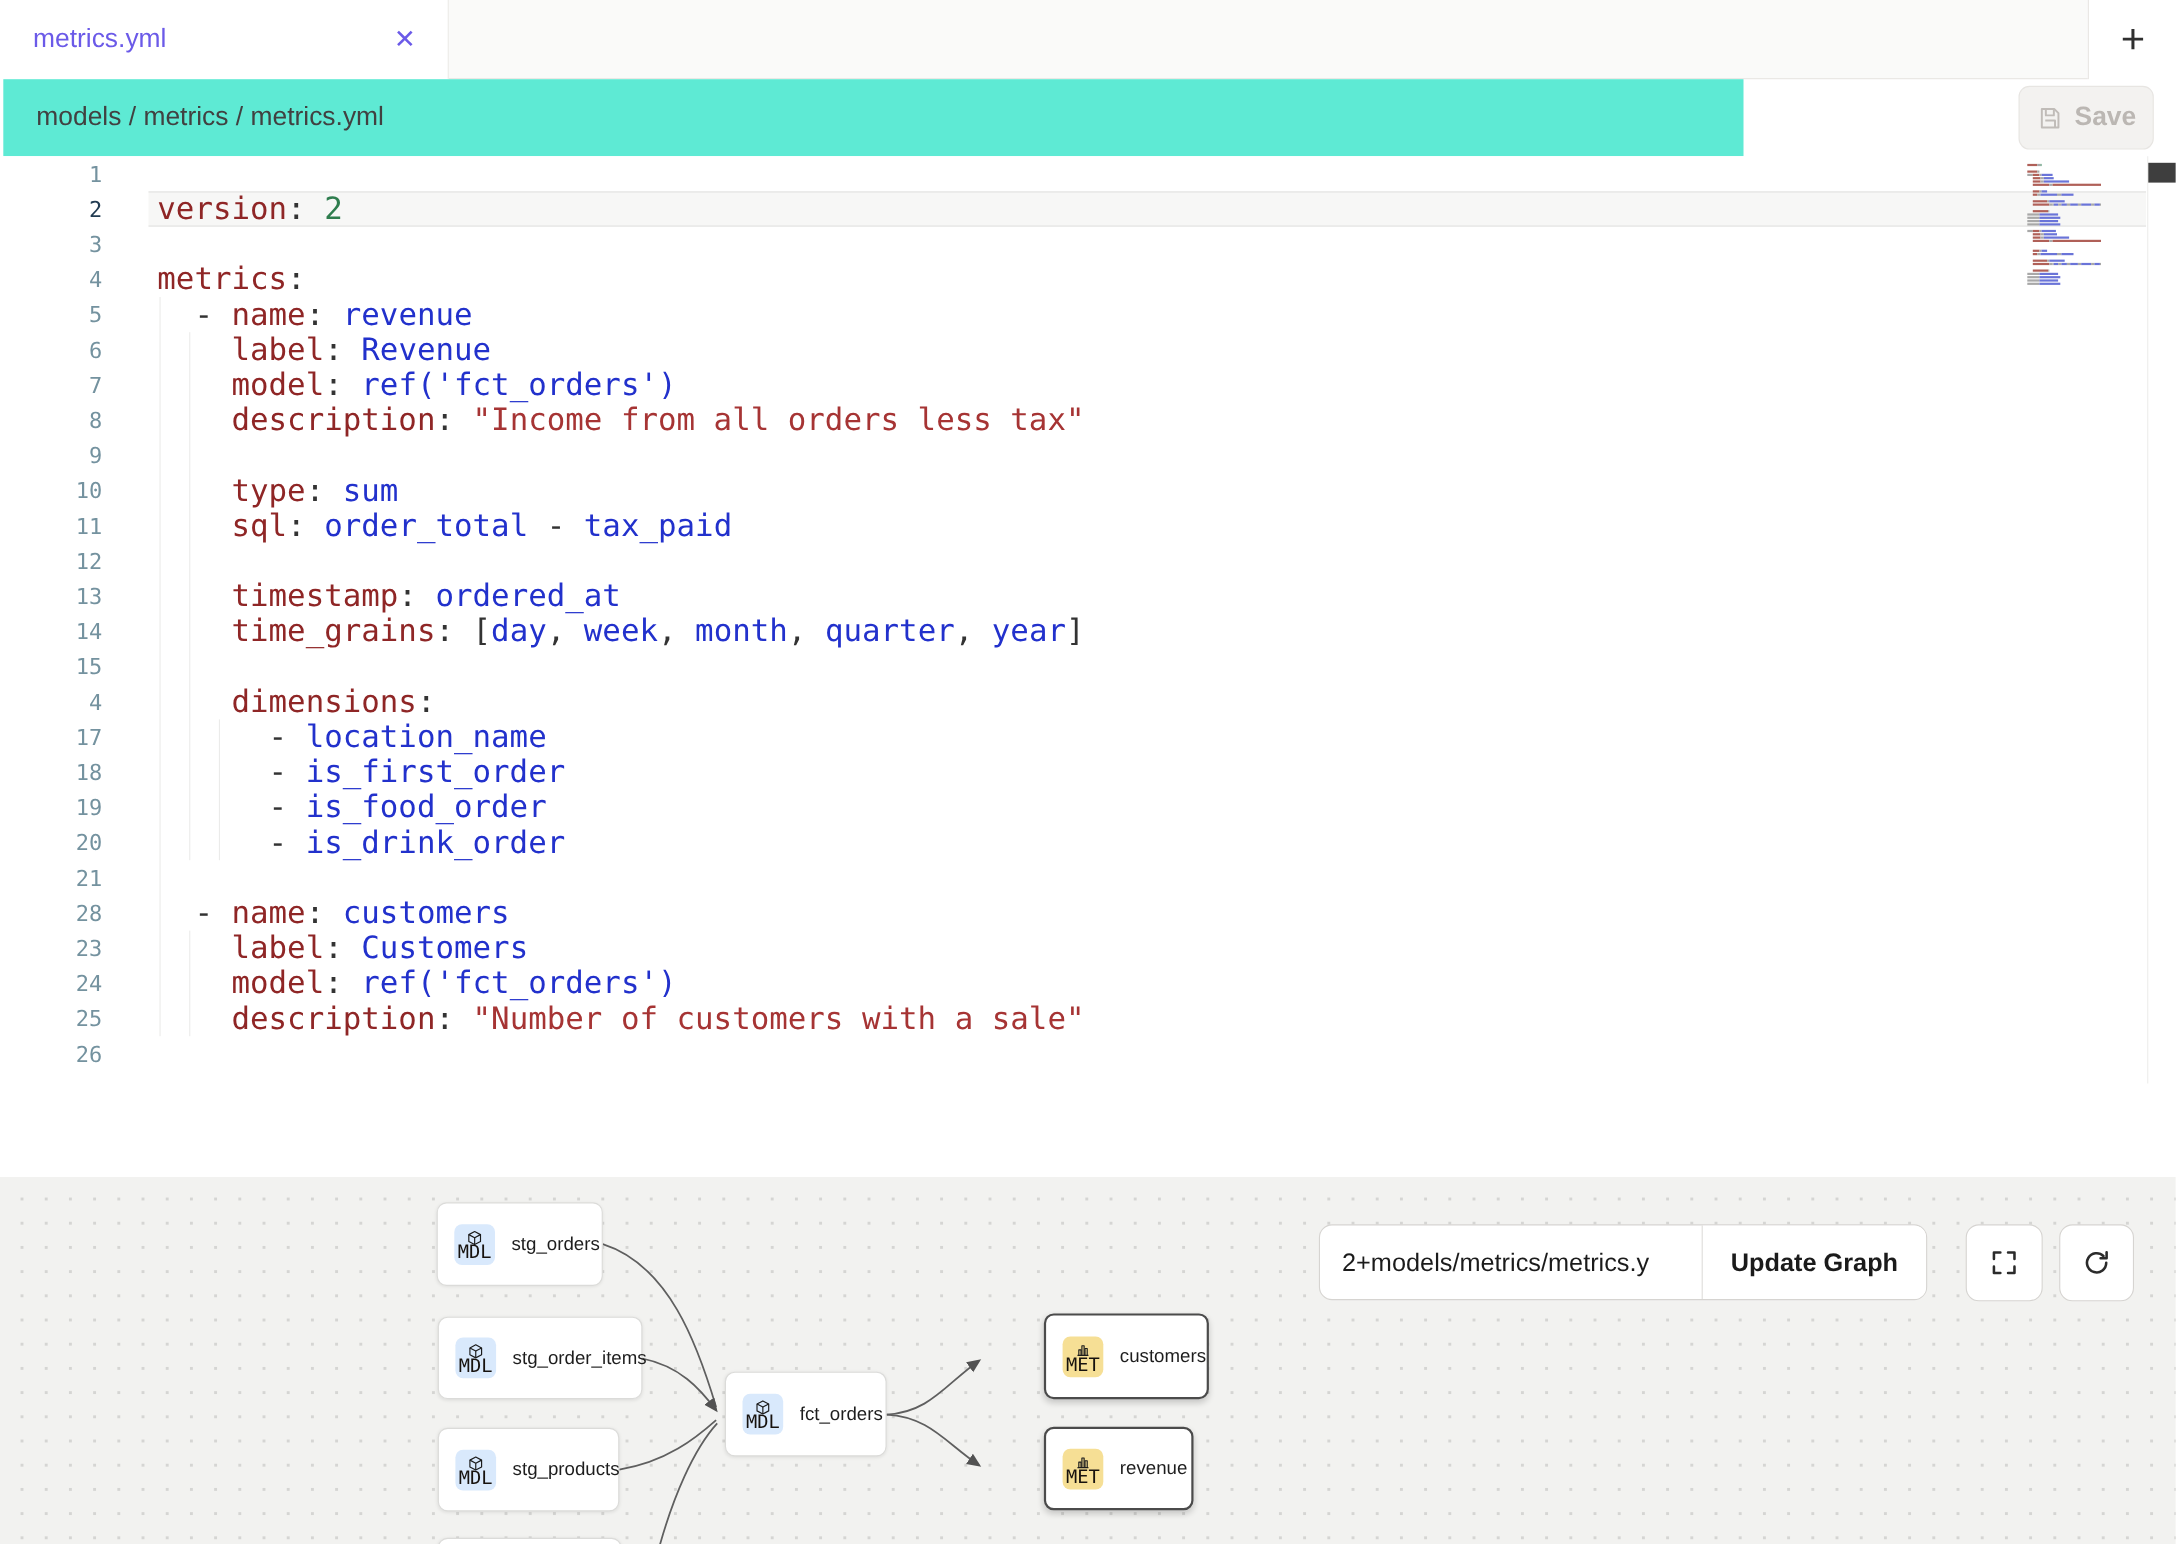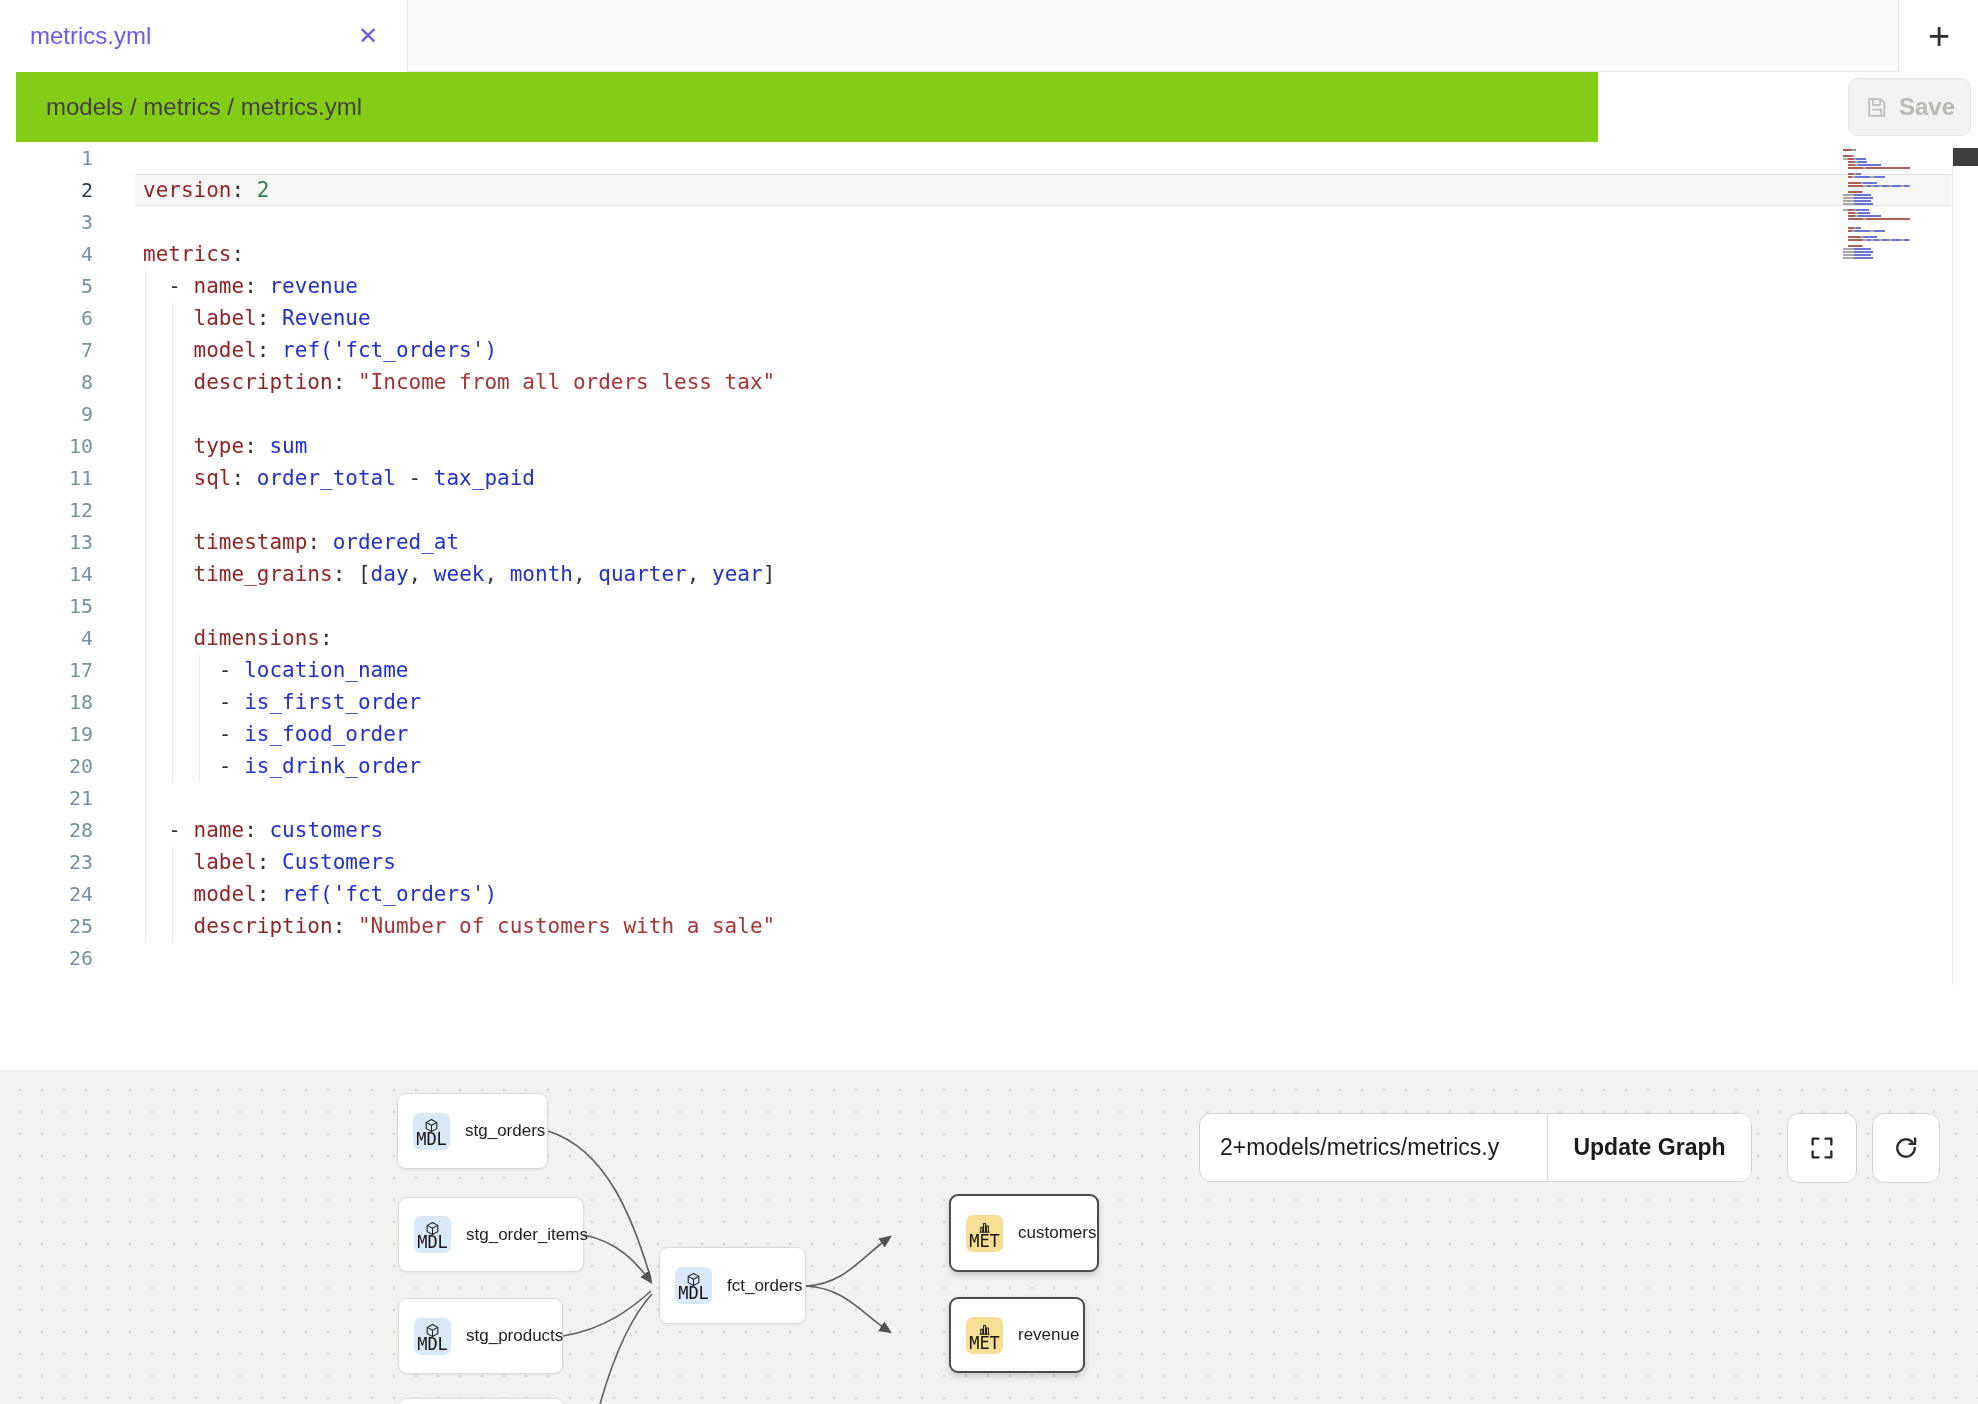--- a/index.html
+++ b/index.html
@@ -9,33 +9,33 @@
   
   #tabstrip { position:absolute; left:0; top:0; width:1978px; height:72px; }
   #tab-rest { position:absolute; left:408px; top:0; width:1490px; height:72px; background:#fafaf9; border-bottom:1px solid #e8e6e3; }
   #active-tab { position:absolute; left:0; top:0; width:408px; height:72px; background:#fff; border-right:1px solid #eceae7; display:flex; align-items:center; }
   #active-tab .title { margin-left:30px; font-size:24px; font-weight:500; color:#6b5ae8; }
   #tab-close { position:absolute; left:352px; top:20px; width:32px; height:32px; display:flex; align-items:center; justify-content:center; color:#6b5ae8; font-size:24px; cursor:pointer; }
   #tab-divider { position:absolute; left:1898px; top:0; width:1px; height:72px; background:#e8e6e3; }
   #new-tab { position:absolute; left:1908px; top:8px; width:62px; height:56px; display:flex; align-items:center; justify-content:center; font-size:38px; font-weight:300; color:#2f2f2f; }
 
   
-  #crumbrow { position:absolute; left:16px; top:72px; width:1582px; height:70px; background:#84cc16; }
+  #crumbrow { position:absolute; left:3px; top:72px; width:1582px; height:70px; background:#5eead4; }
   #breadcrumb { position:absolute; left:30px; top:21px; font-size:24px; color:#414141; }
   #save-btn { position:absolute; left:1832px; top:6px; width:123px; height:58px; background:#f3f2f0; border:1px solid #e7e5e2; border-radius:10px; display:flex; align-items:center; justify-content:center; gap:10px; color:#bbb7b3; font-size:24px; font-weight:700; }
   #save-btn svg { width:25px; height:25px; stroke:#c0bcb8; }
 
   
   #editor { position:absolute; left:0; top:142px; width:1978px; height:843px; background:#fff; font-family:"DejaVu Sans Mono", monospace; }
   #activeline { position:absolute; left:135px; top:32px; width:1816px; height:32px; background:#f7f7f6; border-top:1px solid #e1e1e0; border-bottom:1px solid #e1e1e0; }
   #gutter { position:absolute; left:0; top:0; width:93px; }
   .gnum { height:32px; line-height:32px; text-align:right; font-size:20px; color:#74929f; }
   .gnum.active { color:#223c52; }
   #codelines { position:absolute; left:143px; top:0; }
-  .code-line { height:32px; line-height:32px; font-size:21px; white-space:pre; color:#333; }
+  .code-line { height:32px; line-height:32px; font-size:28px; white-space:pre; color:#333; }
   .seg-k { color:#8f2626; } .seg-v { color:#2231cc; } .seg-s { color:#a63434; } .seg-n { color:#2f7d4e; } .seg-p { color:#333333; }
   .iguide { position:absolute; width:1px; background:#ebebea; }
   
   #minimap { position:absolute; left:1843px; top:4px; width:105px; }
   .mm-row { height:2px; margin-bottom:1px; display:flex; }
   .mm-row span { height:2px; display:block; }
   #sb-track { position:absolute; left:1952px; top:0; width:1px; height:843px; background:#ededec; }
   #sb-thumb { position:absolute; left:1953px; top:6px; width:25px; height:18px; background:#3e3e3e; }
 
   

